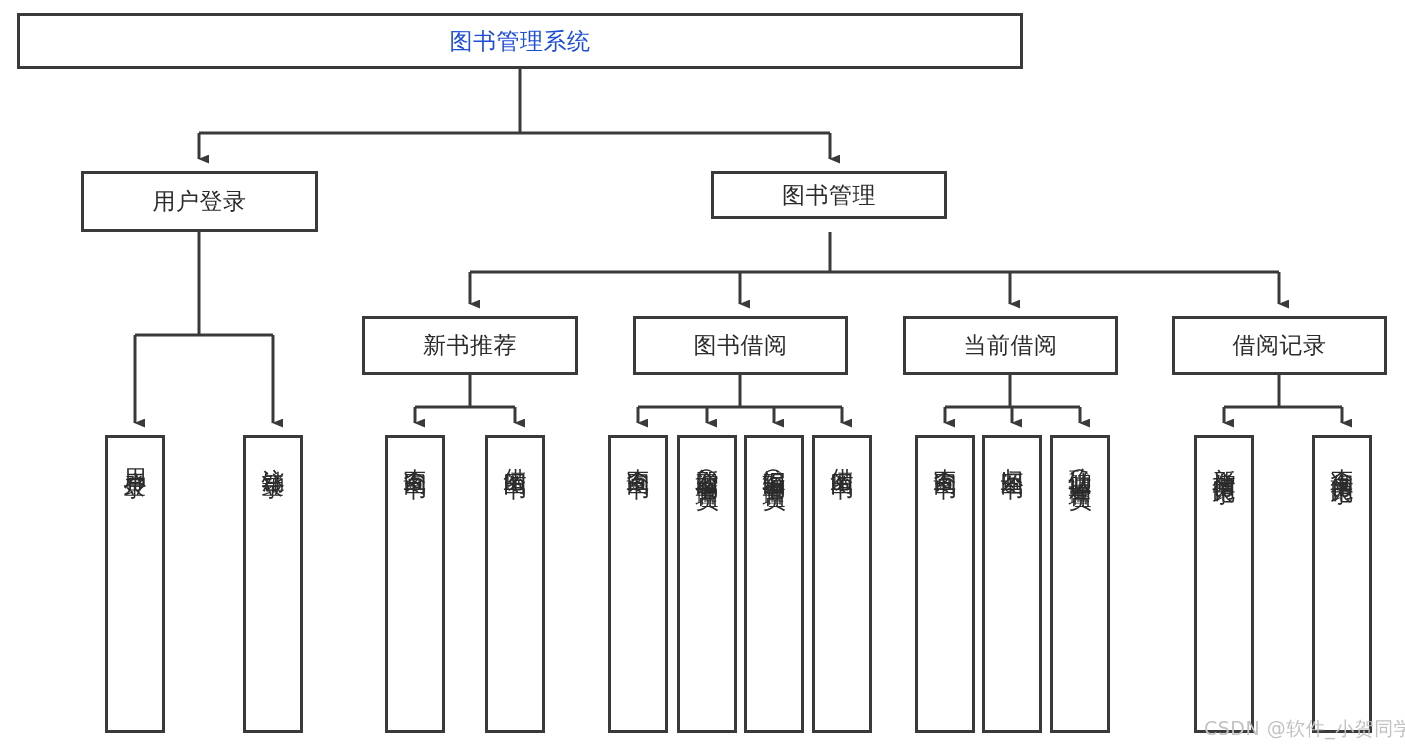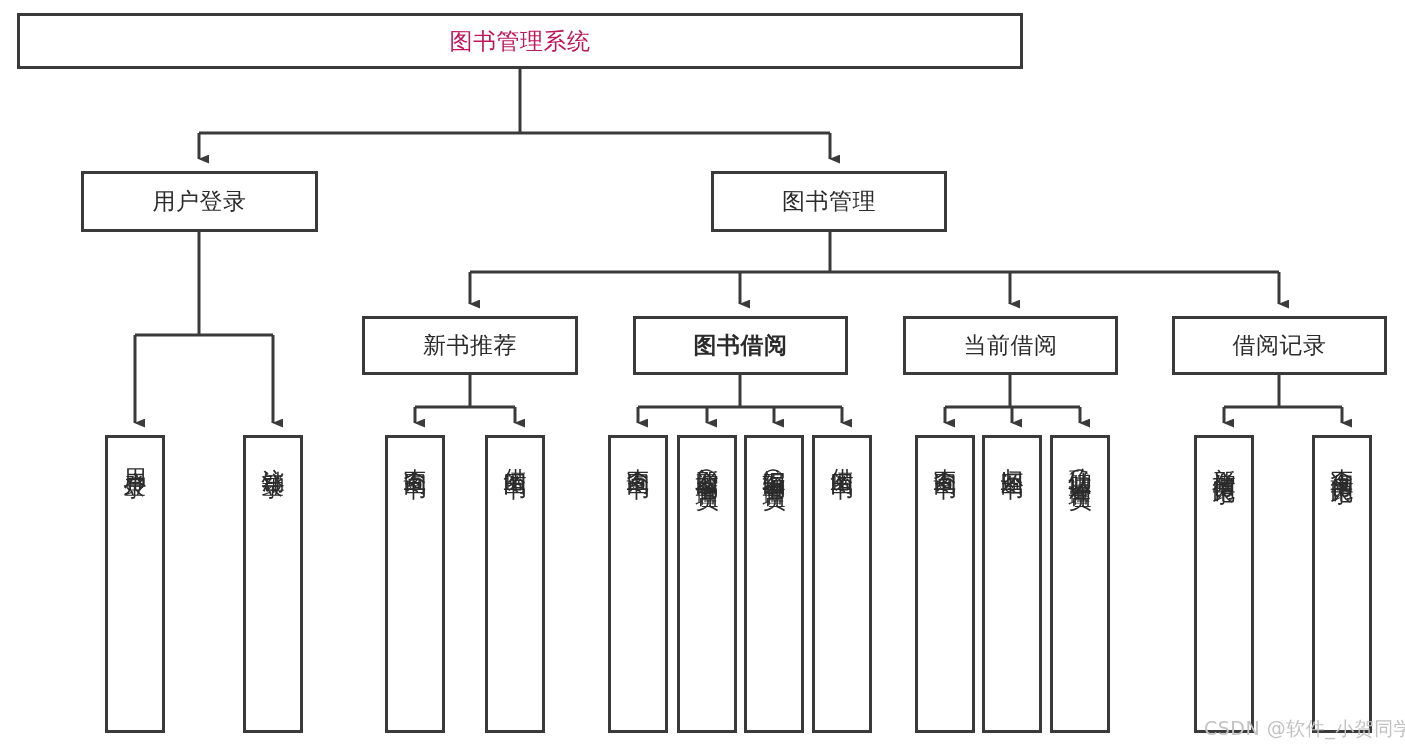--- a/index.html
+++ b/index.html
@@ -115,35 +115,35 @@
       <path d="M 1080 407 L 1080 423" marker-end="url(#arrowhead)"></path>
 
       <path d="M 1279 375 L 1279 407"></path>
       <path d="M 1224 407 L 1342 407"></path>
       <path d="M 1224 407 L 1224 423" marker-end="url(#arrowhead)"></path>
       <path d="M 1342 407 L 1342 423" marker-end="url(#arrowhead)"></path>
     </g>
   </svg>
 
   <div class="node" style="left: 17px; top: 13px; width: 1006px; height: 56px; border-color: rgb(58, 58, 58); background: rgb(255, 255, 255);">
-    <span class="node-label" style="color: #be185d;">图书管理系统</span>
+    <span class="node-label" style="color: #1d4ed8;">图书管理系统</span>
   </div>
 
   <div class="node" style="left: 81px; top: 171px; width: 237px; height: 61px; border-color: rgb(58, 58, 58); background: rgb(255, 255, 255);">
     <span class="node-label" style="color: rgb(43, 43, 43);">用户登录</span>
   </div>
-  <div class="node" style="left: 711px; top: 171px; width: 236px; height: 61px; border-color: rgb(58, 58, 58); background: rgb(255, 255, 255);">
+  <div class="node" style="left: 711px; top: 171px; width: 236px; height: 48px; border-color: rgb(58, 58, 58); background: rgb(255, 255, 255);">
     <span class="node-label" style="color: rgb(43, 43, 43);">图书管理</span>
   </div>
 
   <div class="node" style="left: 362px; top: 316px; width: 216px; height: 59px; border-color: rgb(58, 58, 58); background: rgb(255, 255, 255);">
     <span class="node-label" style="color: rgb(43, 43, 43); text-align: center;">新书推荐</span>
   </div>
   <div class="node" style="left: 633px; top: 316px; width: 215px; height: 59px; border-color: rgb(58, 58, 58); background: rgb(255, 255, 255);">
-    <span class="node-label" style="color: rgb(43, 43, 43); font-weight: bold;">图书借阅</span>
+    <span class="node-label" style="color: rgb(43, 43, 43);">图书借阅</span>
   </div>
   <div class="node" style="left: 903px; top: 316px; width: 215px; height: 59px; border-color: rgb(58, 58, 58); background: rgb(255, 255, 255);">
     <span class="node-label" style="color: rgb(43, 43, 43);">当前借阅</span>
   </div>
   <div class="node" style="left: 1172px; top: 316px; width: 215px; height: 59px; border-color: rgb(58, 58, 58); background: rgb(255, 255, 255);">
     <span class="node-label" style="color: rgb(43, 43, 43);">借阅记录</span>
   </div>
 
   <div class="node vertical" style="left: 105px; top: 435px; width: 60px; height: 298px; border-color: rgb(58, 58, 58); background: rgb(255, 255, 255);">
     <span class="node-label" style="color: rgb(43, 43, 43);">用户登录</span>

